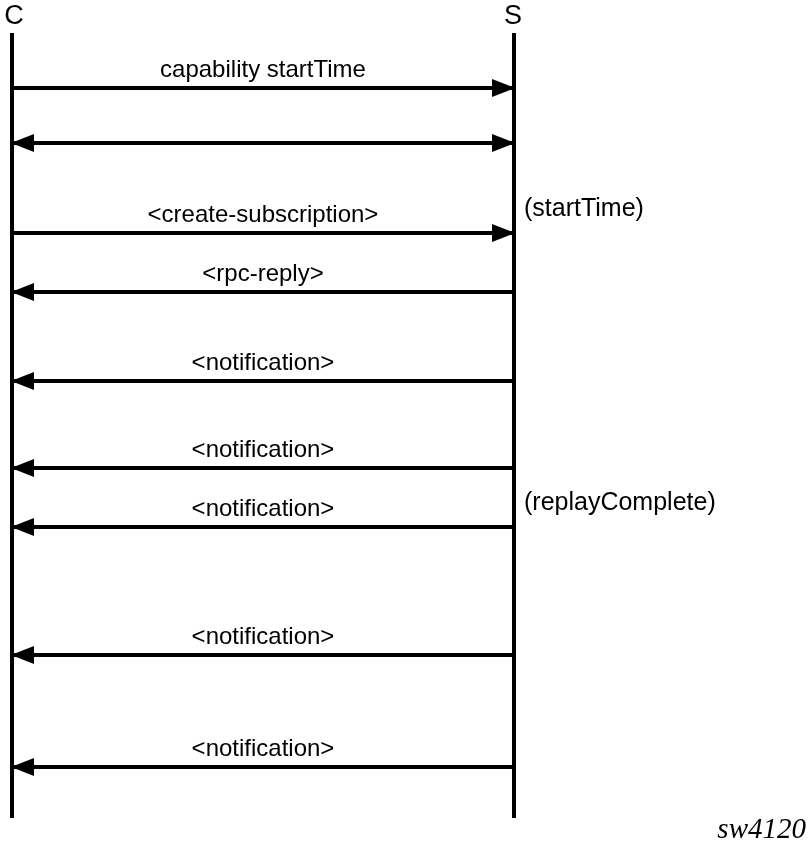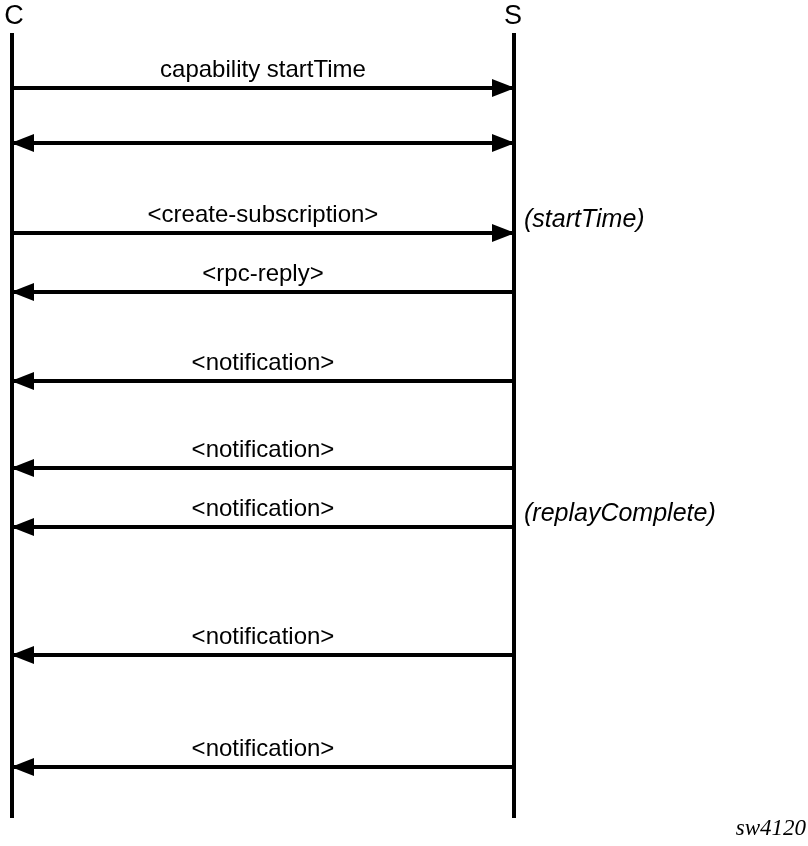--- a/index.html
+++ b/index.html
@@ -72,42 +72,41 @@
     width: 100%;
     bottom: 5px;
     text-align: center;
     font-size: 24px;
     line-height: 28px;
     white-space: nowrap;
   }
   .annotation {
     position: absolute;
     left: 511px;
-    bottom: 0;
+    bottom: 11px;
     font-size: 25px;
     line-height: 30px;
     white-space: nowrap;
-    font-style: italic;
   }
   .msg-1 { top: 88px; }
   .msg-2 { top: 143px; }
   .msg-3 { top: 233px; }
   .msg-4 { top: 292px; }
   .msg-5 { top: 381px; }
   .msg-6 { top: 468px; }
   .msg-7 { top: 527px; }
   .msg-8 { top: 655px; }
   .msg-9 { top: 767px; }
   .figure-id {
     position: absolute;
     top: 814px;
     right: 2px;
     font-family: "Liberation Serif", serif;
     font-style: italic;
-    font-size: 23px;
+    font-size: 29px;
     line-height: 28px;
   }
 </style>
 </head>
 <body>
 
 <div class="stage">
 
   <div class="actor-label actor-c">C</div>
   <div class="actor-label actor-s">S</div>

